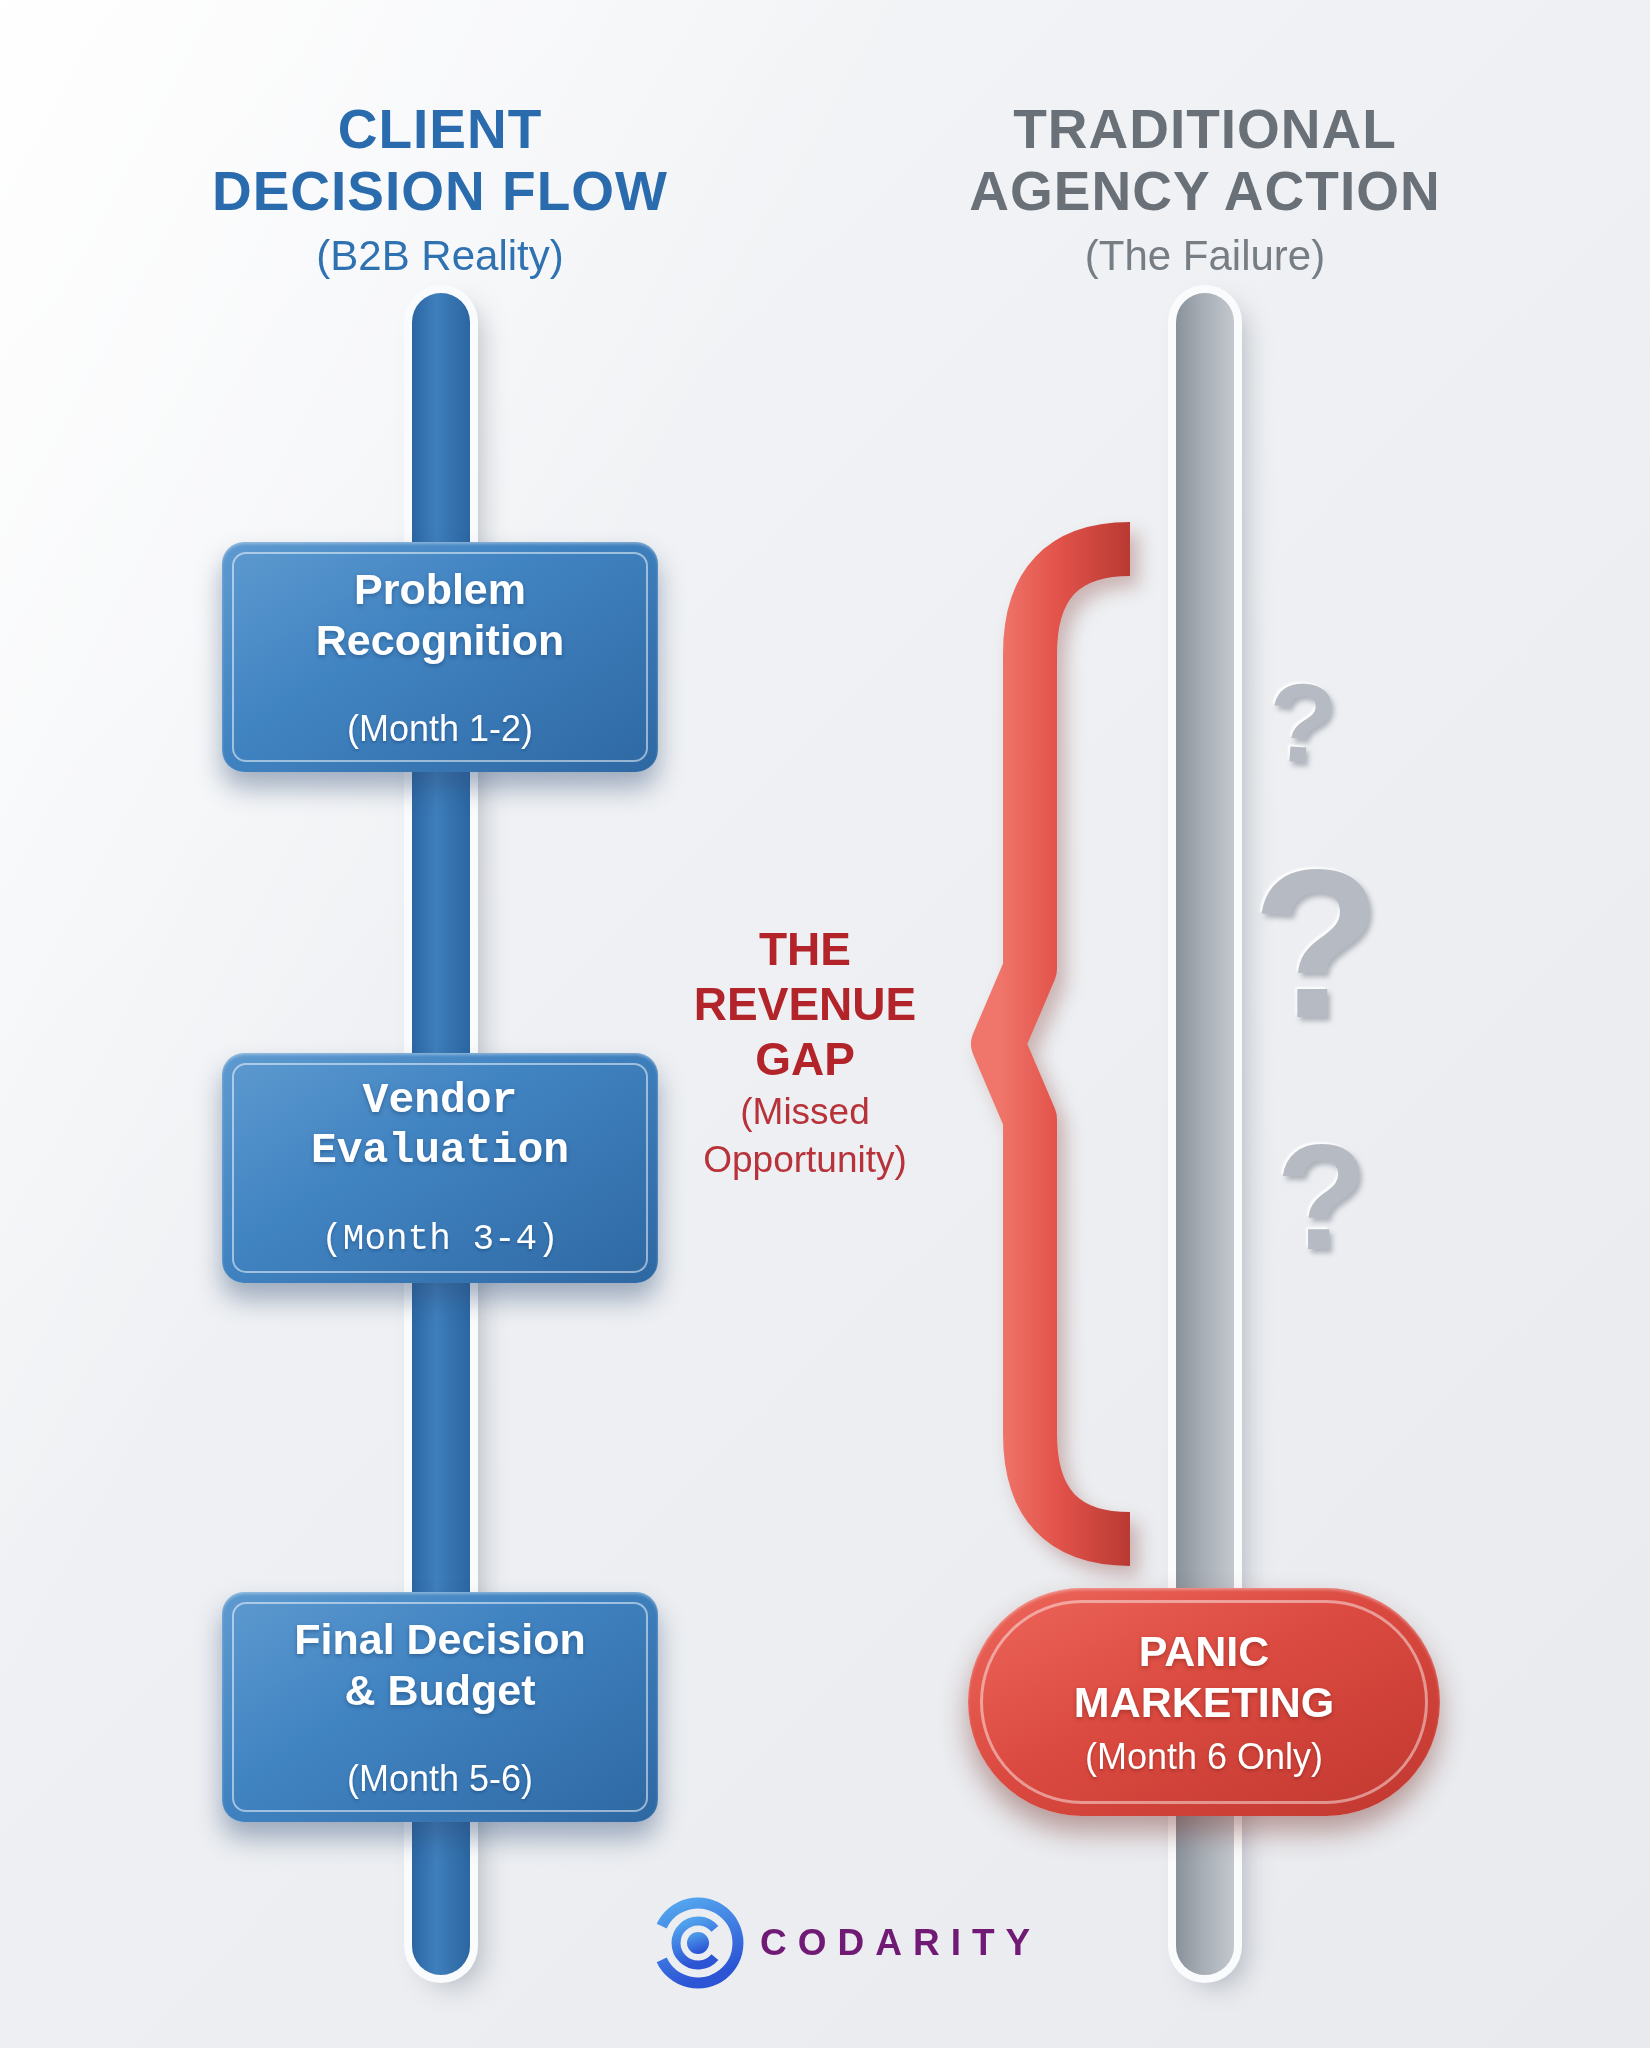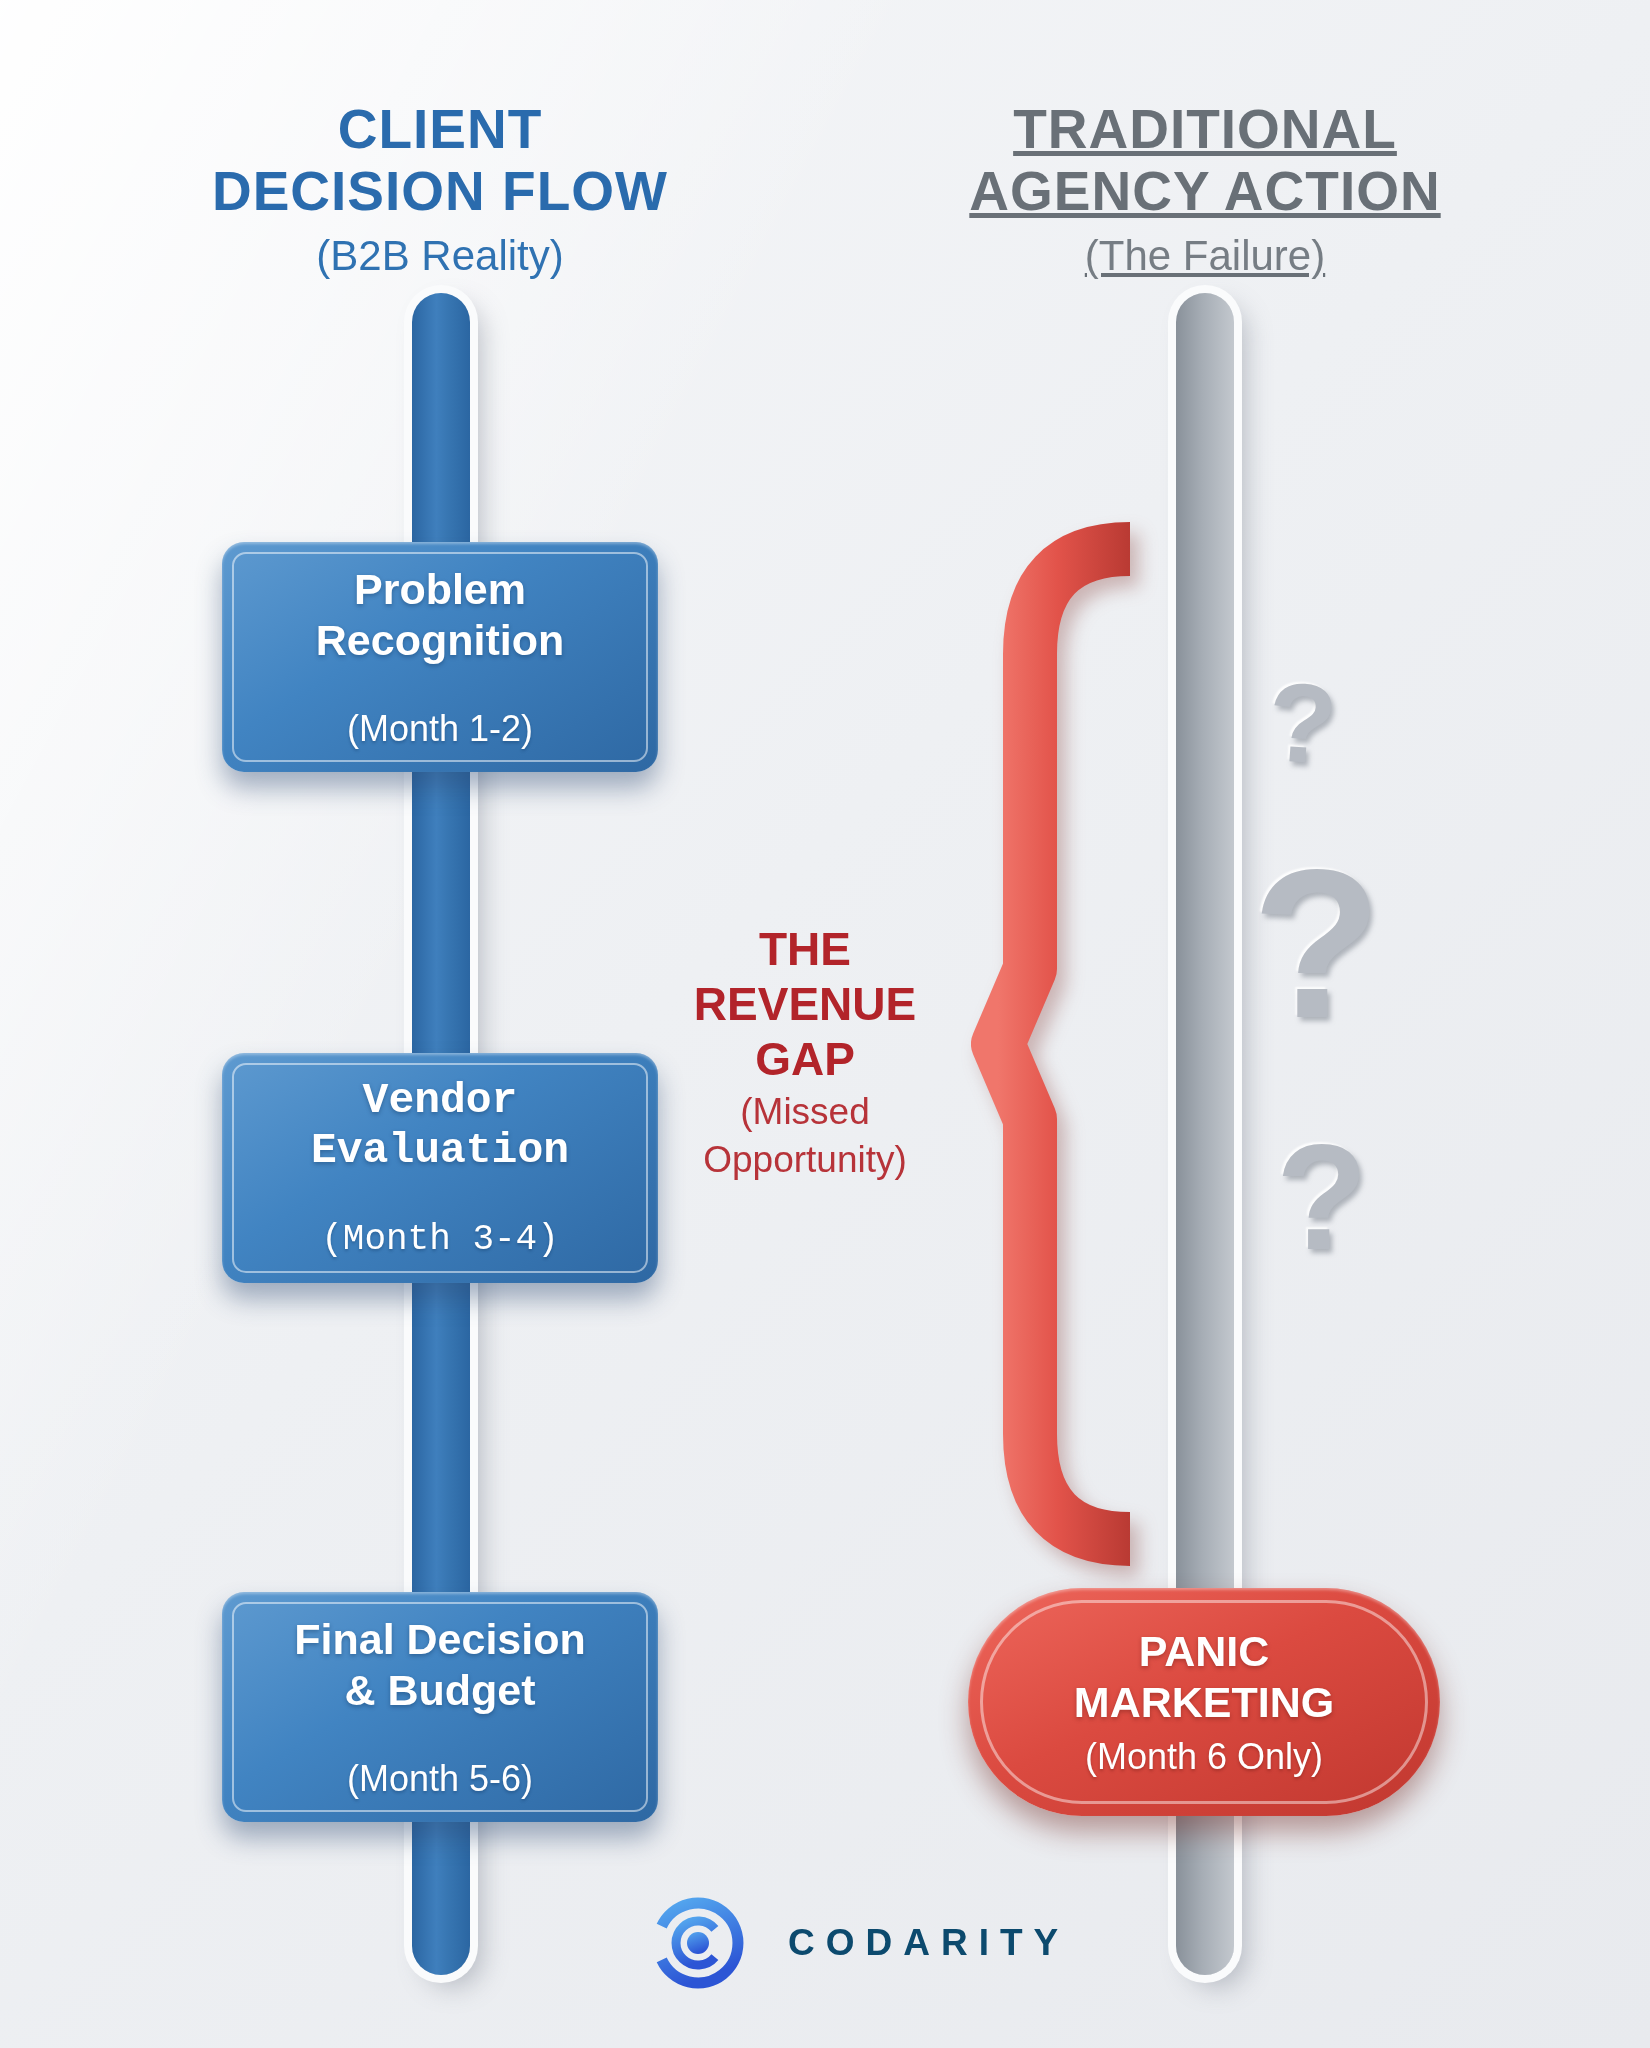--- a/index.html
+++ b/index.html
@@ -14,21 +14,21 @@
     background:linear-gradient(118deg, rgba(255,255,255,.95) 0%, rgba(255,255,255,0) 34%);
     pointer-events:none;
   }
 
   
   .col-head { position:absolute; width:620px; text-align:center; }
   .col-head .line { font-weight:bold; font-size:55px; letter-spacing:1px; line-height:1.13; }
   .col-head .sub  { font-size:42px; margin-top:10px; }
   .head-left  { left:130px;  top:98px;  color:#2a6bad; }
   .head-left .sub { color:#2f72b2; }
-  .head-right { left:895px;  top:98px;  color:#697077;text-decoration:underline; }
+  .head-right { left:895px;  top:98px;  color:#697077; }
   .head-right .sub { color:#767d84; }
 
   
   .timeline {
     position:absolute; top:293px; width:58px; height:1682px; border-radius:29px; z-index:1;
     box-shadow:0 0 0 8px #fafbfc, 12px 12px 26px rgba(96,106,122,.38);
   }
   .timeline-blue {
     left:412px;
     background:linear-gradient(90deg,#2b66a2 0%,#3f7fbd 42%,#3877b3 60%,#2b66a2 100%);
@@ -89,21 +89,21 @@
     display:flex; flex-direction:column; align-items:center; justify-content:center;
     text-align:center; color:#ffffff;
   }
   .pill .frame { inset:12px; border-radius:102px; border-width:3px; border-color:rgba(255,255,255,.45); }
   .pill .t { font-weight:bold; font-size:43px; line-height:1.17; text-shadow:0 2px 4px rgba(95,22,17,.4); }
   .pill .p { font-size:36px; margin-top:9px; text-shadow:0 2px 3px rgba(95,22,17,.35); }
 
   
   .brand { position:absolute; left:648px; top:1892px; height:102px; display:flex; align-items:center; z-index:3; }
   .brand .word {
-    margin-left:40px; font-size:37px; font-weight:bold; letter-spacing:11px; color:#0c4a6e;
+    margin-left:12px; font-size:37px; font-weight:bold; letter-spacing:11px; color:#701a75;
   }
 </style>
 </head>
 <body>
 
 <div class="sheen"></div>
 
 <div class="col-head head-left">
   <div class="line">CLIENT</div>
   <div class="line">DECISION FLOW</div>

